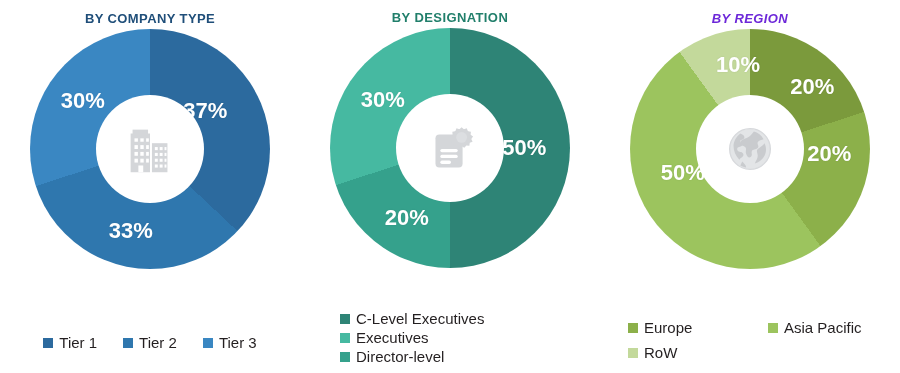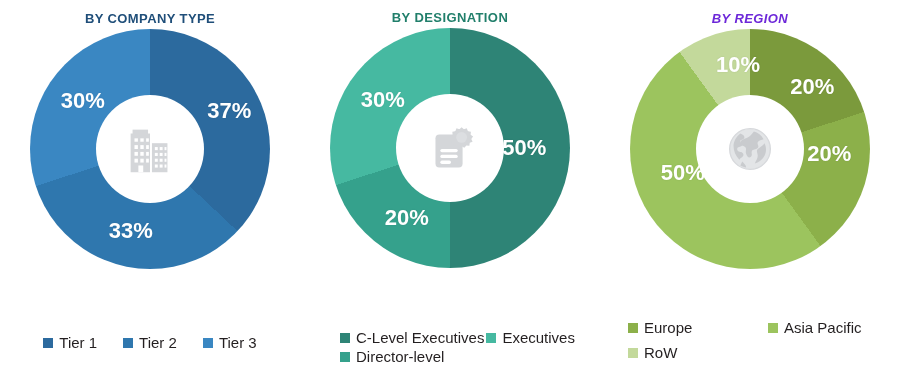--- a/index.html
+++ b/index.html
@@ -79,21 +79,21 @@
   }
   .legend-row1{
     bottom:22px;
     justify-content:center;
     gap:26px;
     margin-top:40px;
   }
   .legend-stack{
     bottom:8px;
     left:40px;right:0;
-    flex-direction:row;
+    flex-direction:column;
     align-items:flex-start;
     gap:2px;
   }
   .legend-grid{
     bottom:12px;
     left:28px;right:8px;
     display:grid;
     grid-template-columns:140px 100px;
     grid-row-gap:8px;
     align-items:center;
@@ -116,21 +116,21 @@
 <body>
 
 <div class="board">
 
   <div class="panel">
     <div class="panel-title t-blue">BY COMPANY TYPE</div>
 
     <div class="donut-wrap">
       <div class="donut" id="donut1" style="background: conic-gradient(rgb(44, 106, 158) 0deg, rgb(44, 106, 158) 133.2deg, rgb(47, 119, 174) 133.2deg, rgb(47, 119, 174) 252deg, rgb(58, 135, 194) 252deg, rgb(58, 135, 194) 360deg);"></div>
 
-      <div class="slice-label" style="left:73%;top:34%;margin-left:24px;">37%</div>
+      <div class="slice-label" style="left:73%;top:34%;">37%</div>
       <div class="slice-label" style="left:42%;top:84%;text-align:center;">33%</div>
       <div class="slice-label" style="left:22%;top:30%;">30%</div>
 
       <div class="donut-hole">
         <svg class="hole-ico" viewBox="0 0 64 64">
           <g fill="#d4d6d9">
             <path d="M12 16h20v40H12z"></path>
             <path d="M14 12h16v5H14z"></path>
             <path d="M34 26h16v30H34z"></path>
           </g>

